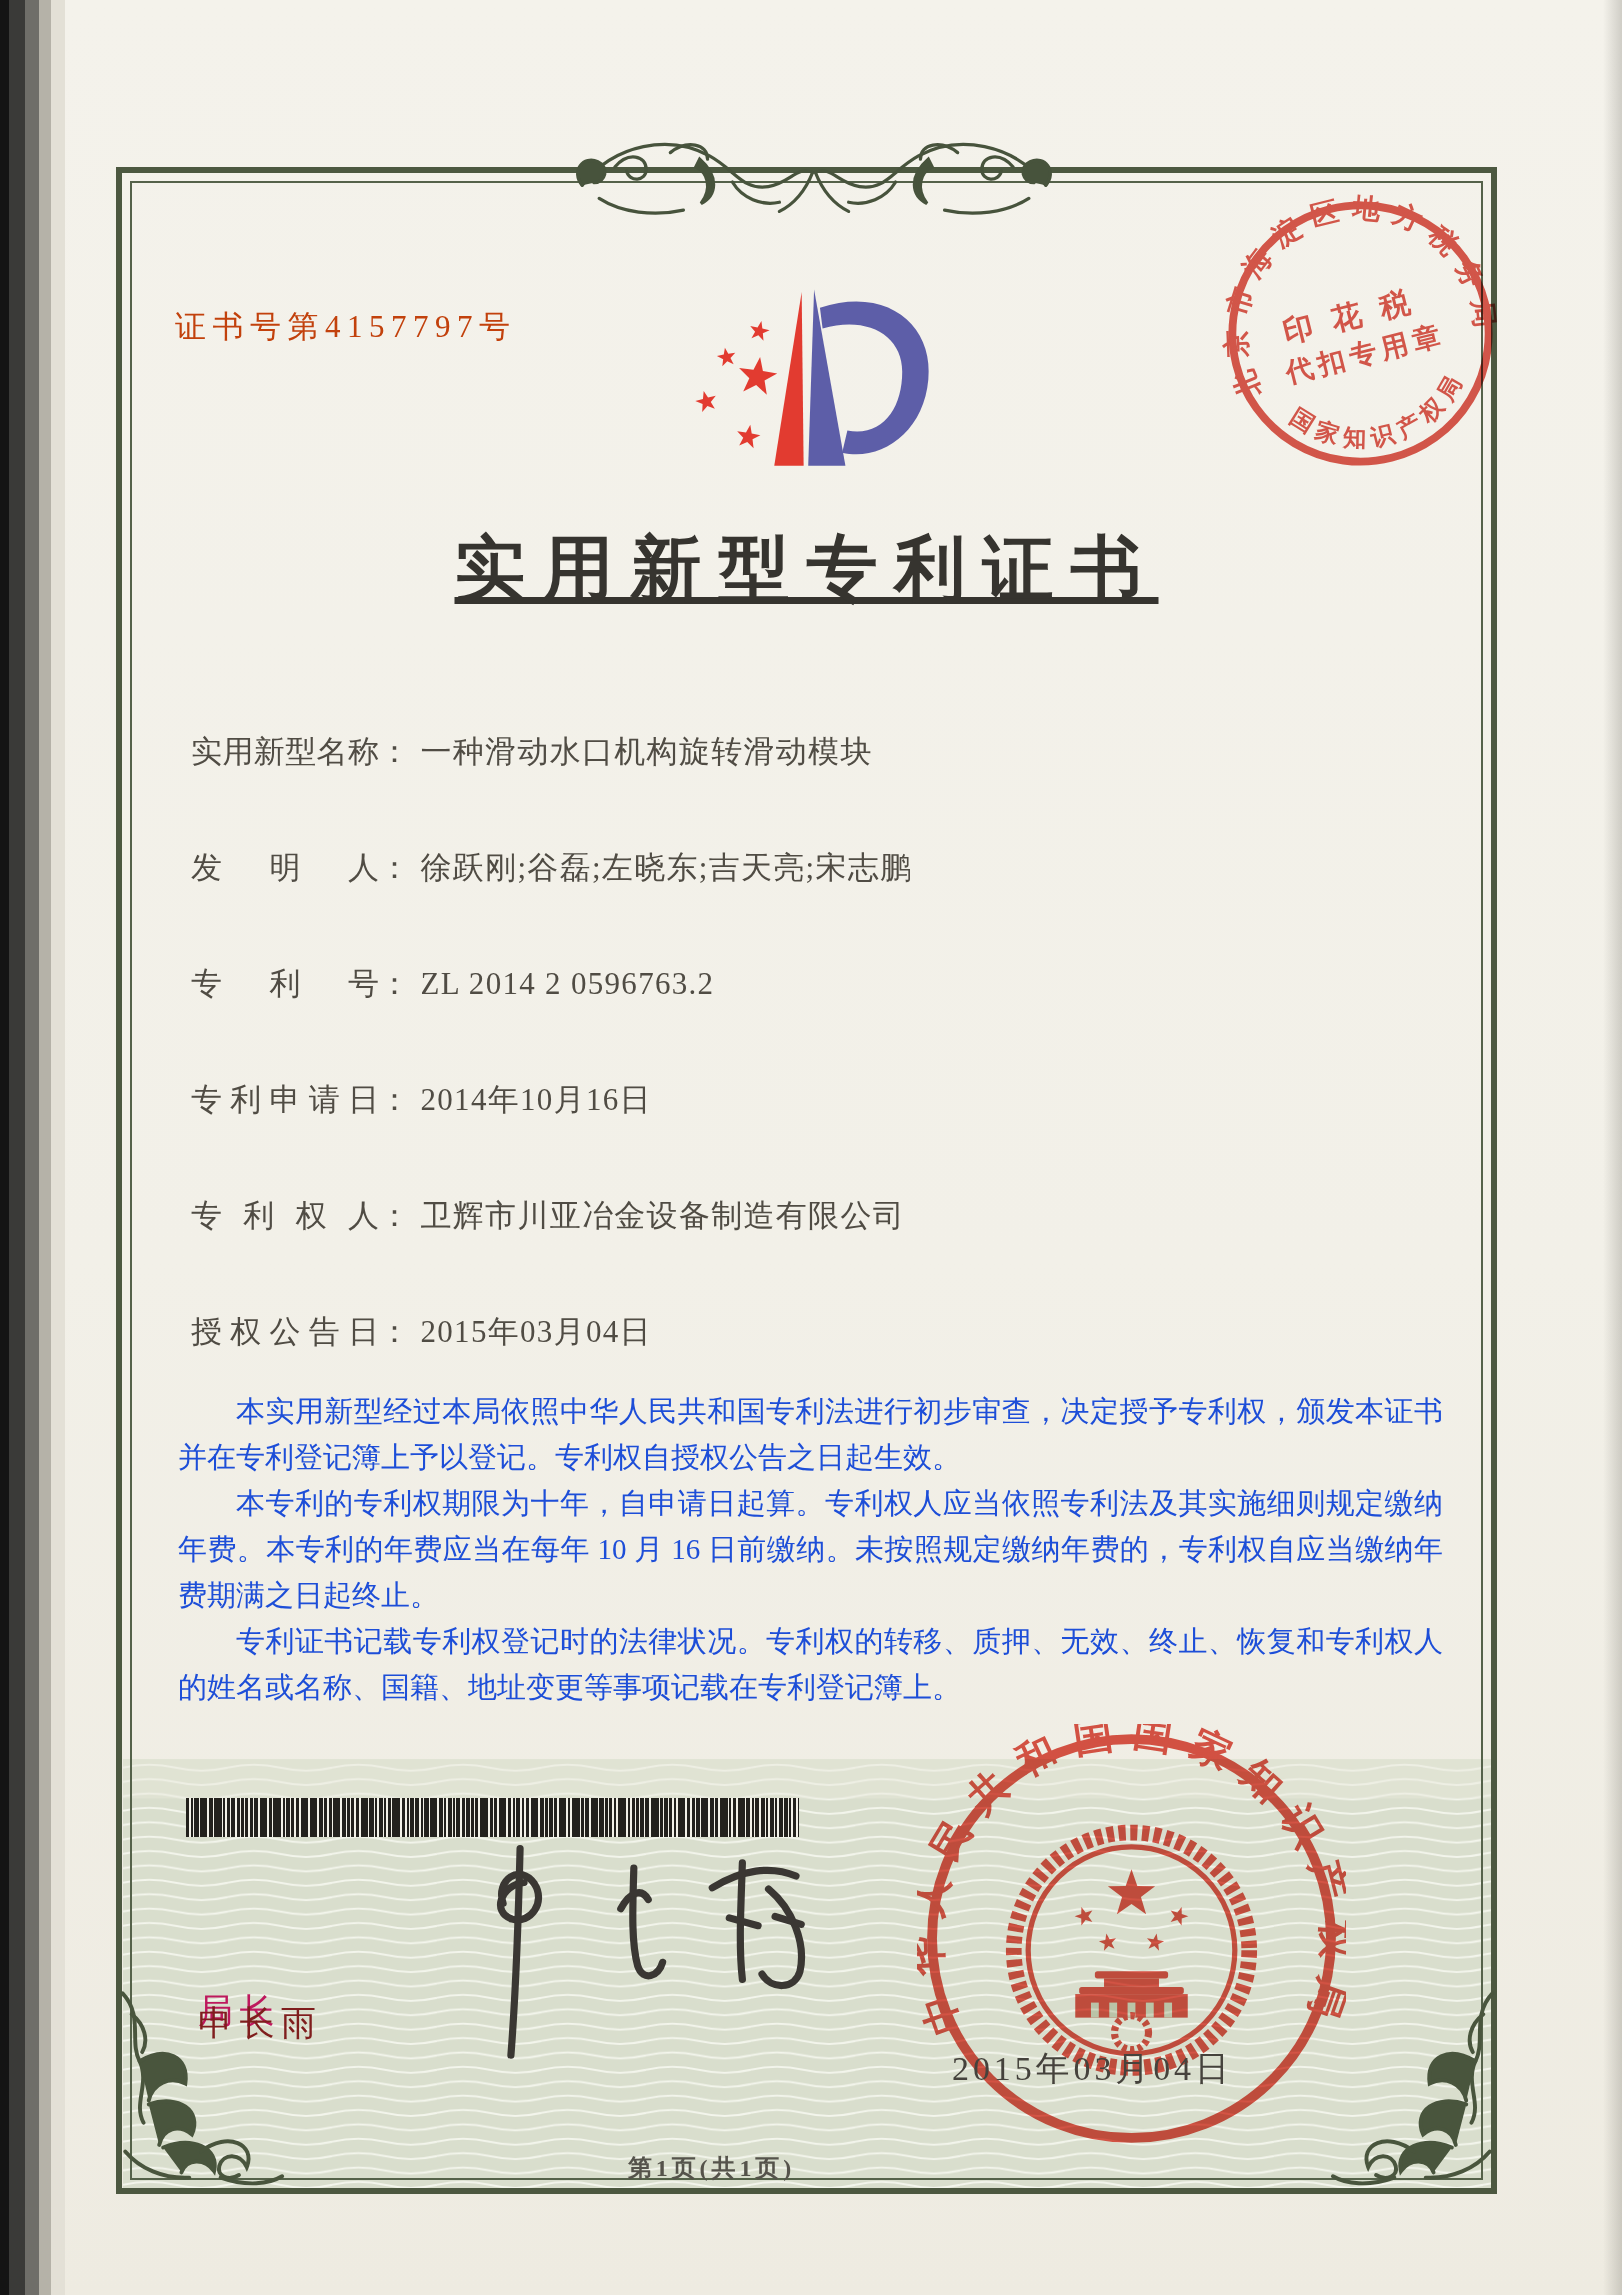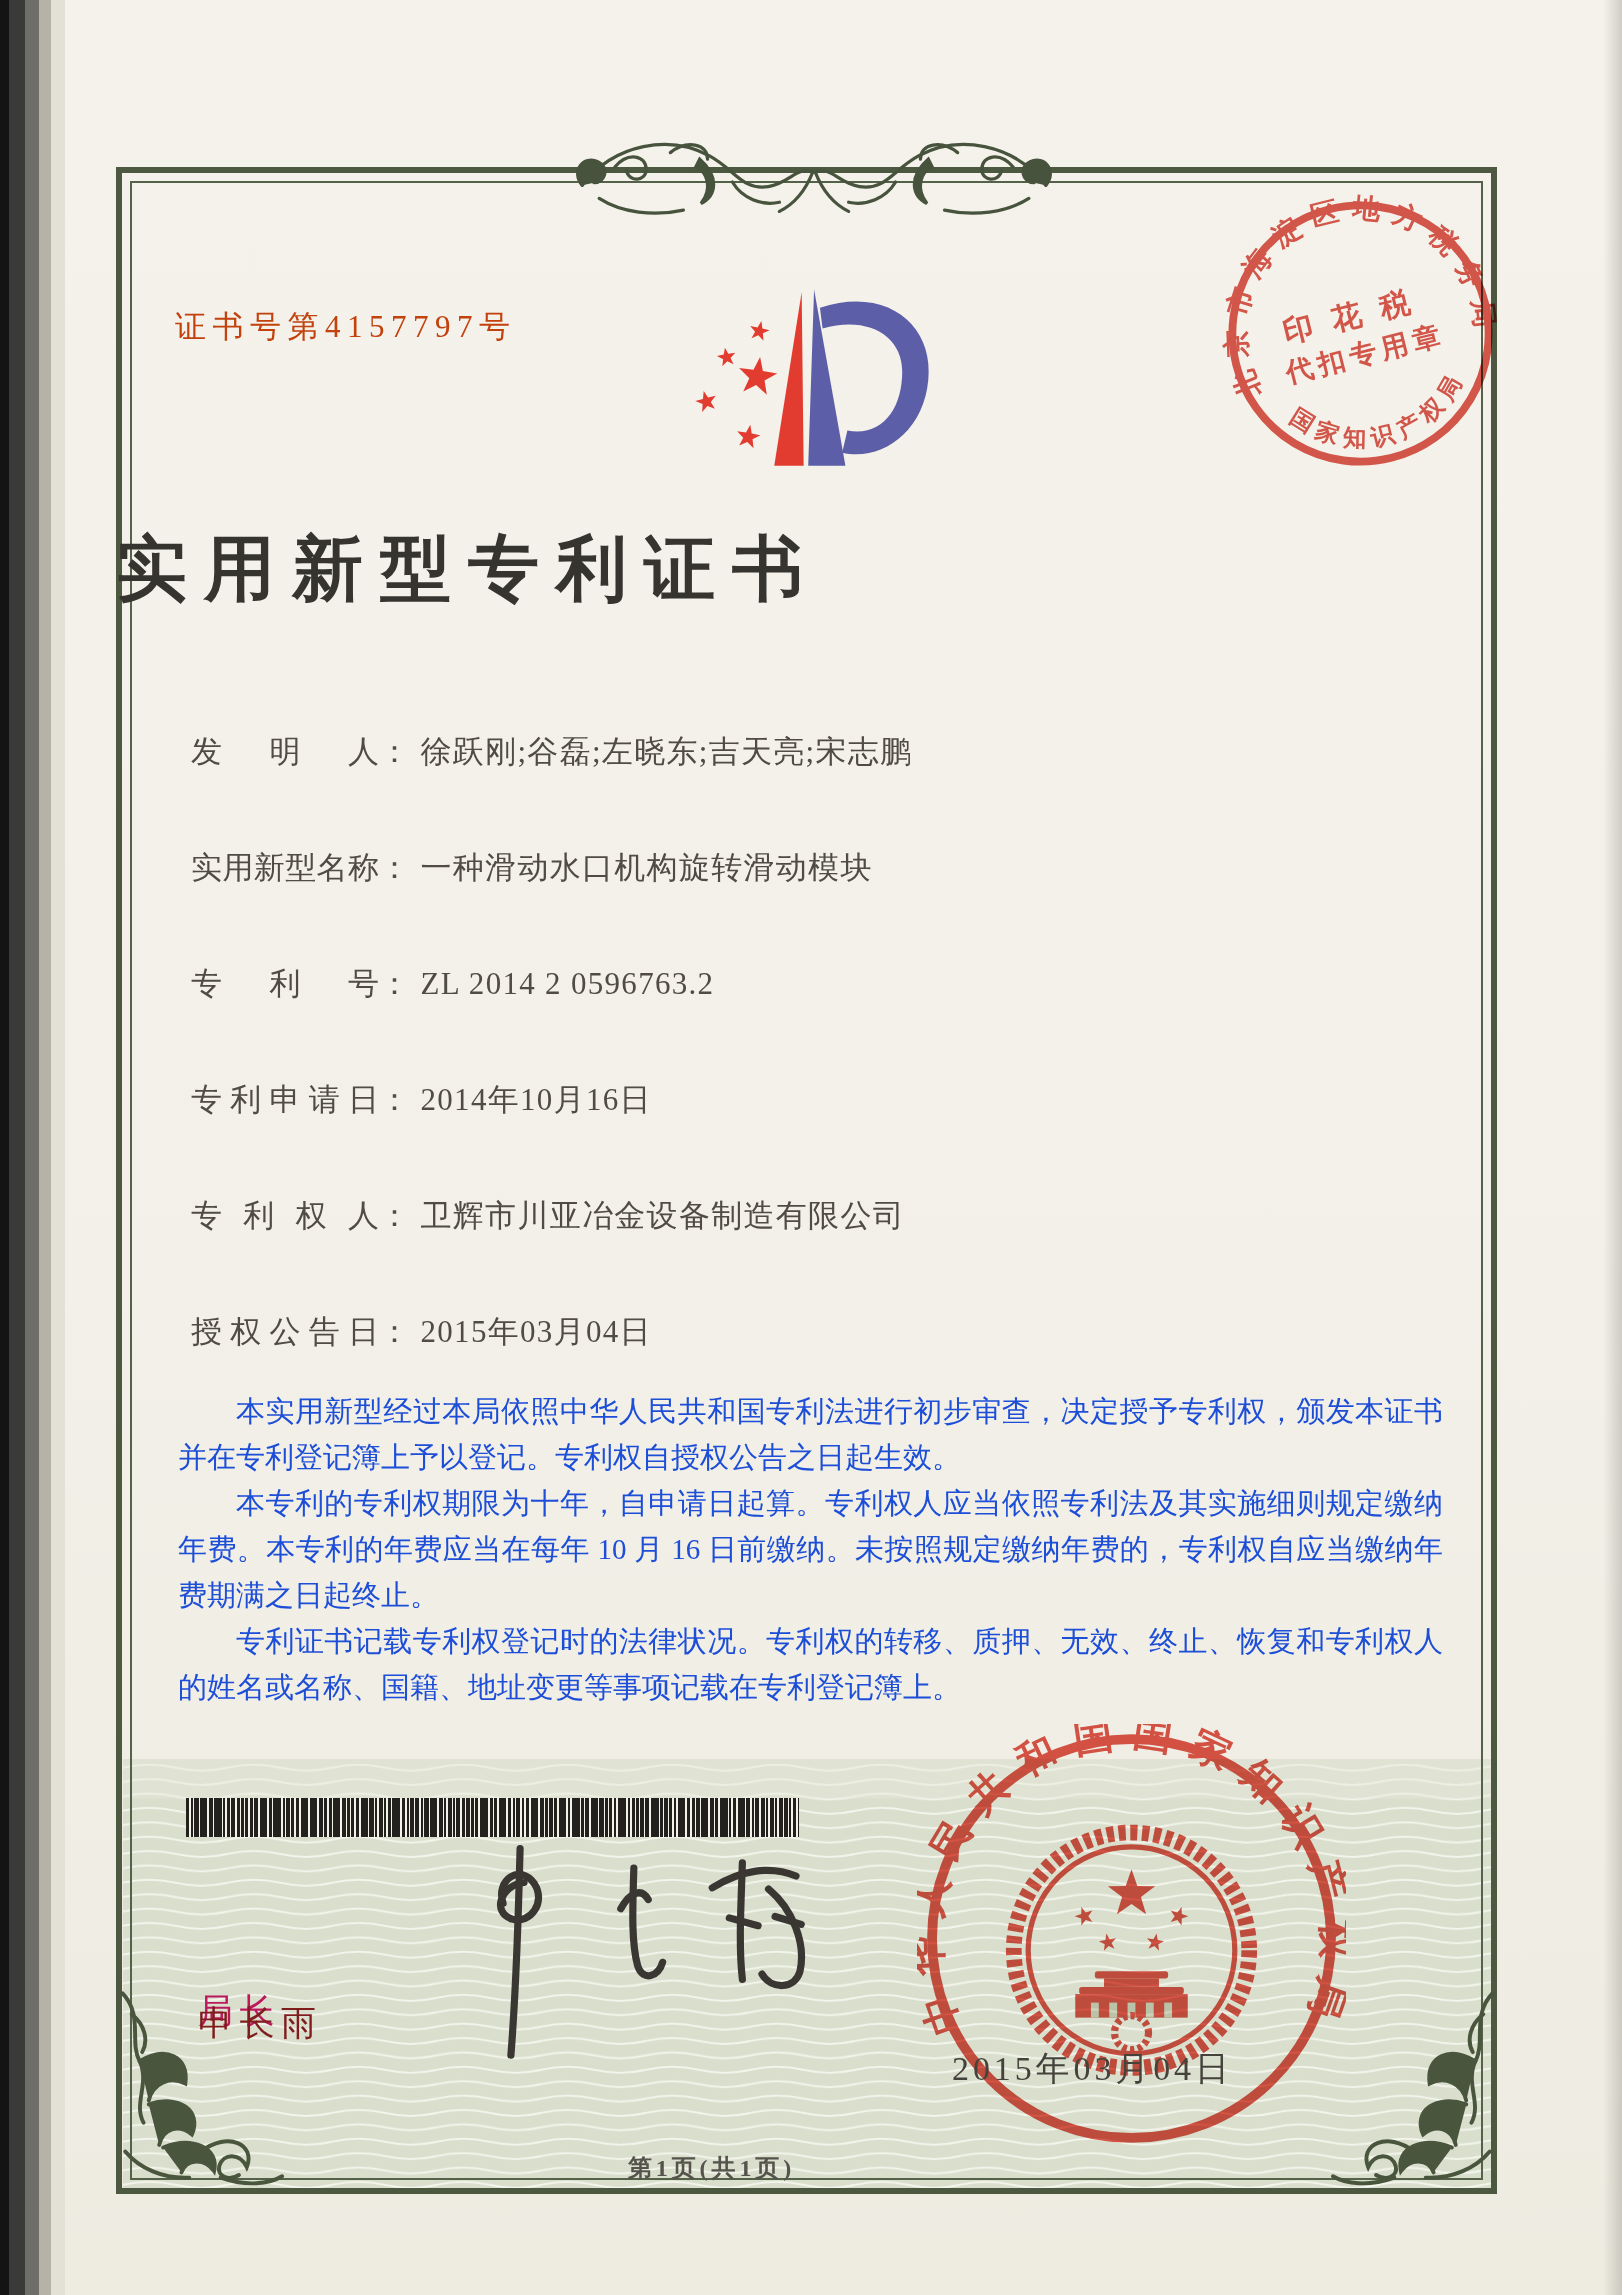--- a/index.html
+++ b/index.html
@@ -30,22 +30,22 @@
   
   .band { position:absolute; left:123px; top:1759px; width:1368px; height:430px; z-index:1; }
   .band svg { display:block; }
   
   .cert-no {
     position:absolute; left:175px; top:306px; font-size:31px; letter-spacing:6.5px;
     color:#c2410c; z-index:3;
   }
   
   .title {
-    position:absolute; left:116px; width:1381px; top:522px; text-align:left;
-    font-size:71px; font-weight:700; letter-spacing:17px; color:#36342f; z-index:3;
+    position:absolute; left:116px; width:1381px; top:522px; text-align:center;
+    font-size:71px; font-weight:700; letter-spacing:17px; color:#36342f; z-index:3;text-decoration:underline;
   }
   
   .fields { position:absolute; left:191px; top:731px; z-index:3; }
   .frow { height:31px; margin-bottom:85px; font-size:31px; color:#504c44; white-space:nowrap; }
   .flabel { display:inline-block; width:188px; text-align:justify; text-align-last:justify; }
   .fvalue { padding-left:10.5px; letter-spacing:1.3px; }
   
   .paras {
     position:absolute; left:178px; top:1388px; width:1265px; z-index:3;
     font-size:29px; line-height:46px; color:#1d4ed8; text-align:justify;
@@ -183,24 +183,24 @@
   <text x="0" y="46" font-size="42" fill="#d9483b" letter-spacing="8" text-anchor="middle" font-weight="bold">代扣专用章</text>
   <text font-size="36" fill="#d9483b" letter-spacing="10" font-weight="bold">
     <textPath href="#taxBottom" startOffset="50%" text-anchor="middle">国家知识产权局</textPath>
   </text>
 </svg>
 
 <div class="title">实用新型专利证书</div>
 
 <div class="fields">
   <div class="frow">
+    <span class="flabel">实用新型名称</span><span>：</span><span class="fvalue">一种滑动水口机构旋转滑动模块</span>
+  </div>
+  <div class="frow">
     <span class="flabel">发明人</span><span>：</span><span class="fvalue">徐跃刚;谷磊;左晓东;吉天亮;宋志鹏</span>
-  </div>
-  <div class="frow">
-    <span class="flabel">实用新型名称</span><span>：</span><span class="fvalue">一种滑动水口机构旋转滑动模块</span>
   </div>
   <div class="frow">
     <span class="flabel">专利号</span><span>：</span><span class="fvalue">ZL 2014 2 0596763.2</span>
   </div>
   <div class="frow">
     <span class="flabel">专利申请日</span><span>：</span><span class="fvalue">2014年10月16日</span>
   </div>
   <div class="frow">
     <span class="flabel">专利权人</span><span>：</span><span class="fvalue">卫辉市川亚冶金设备制造有限公司</span>
   </div>

